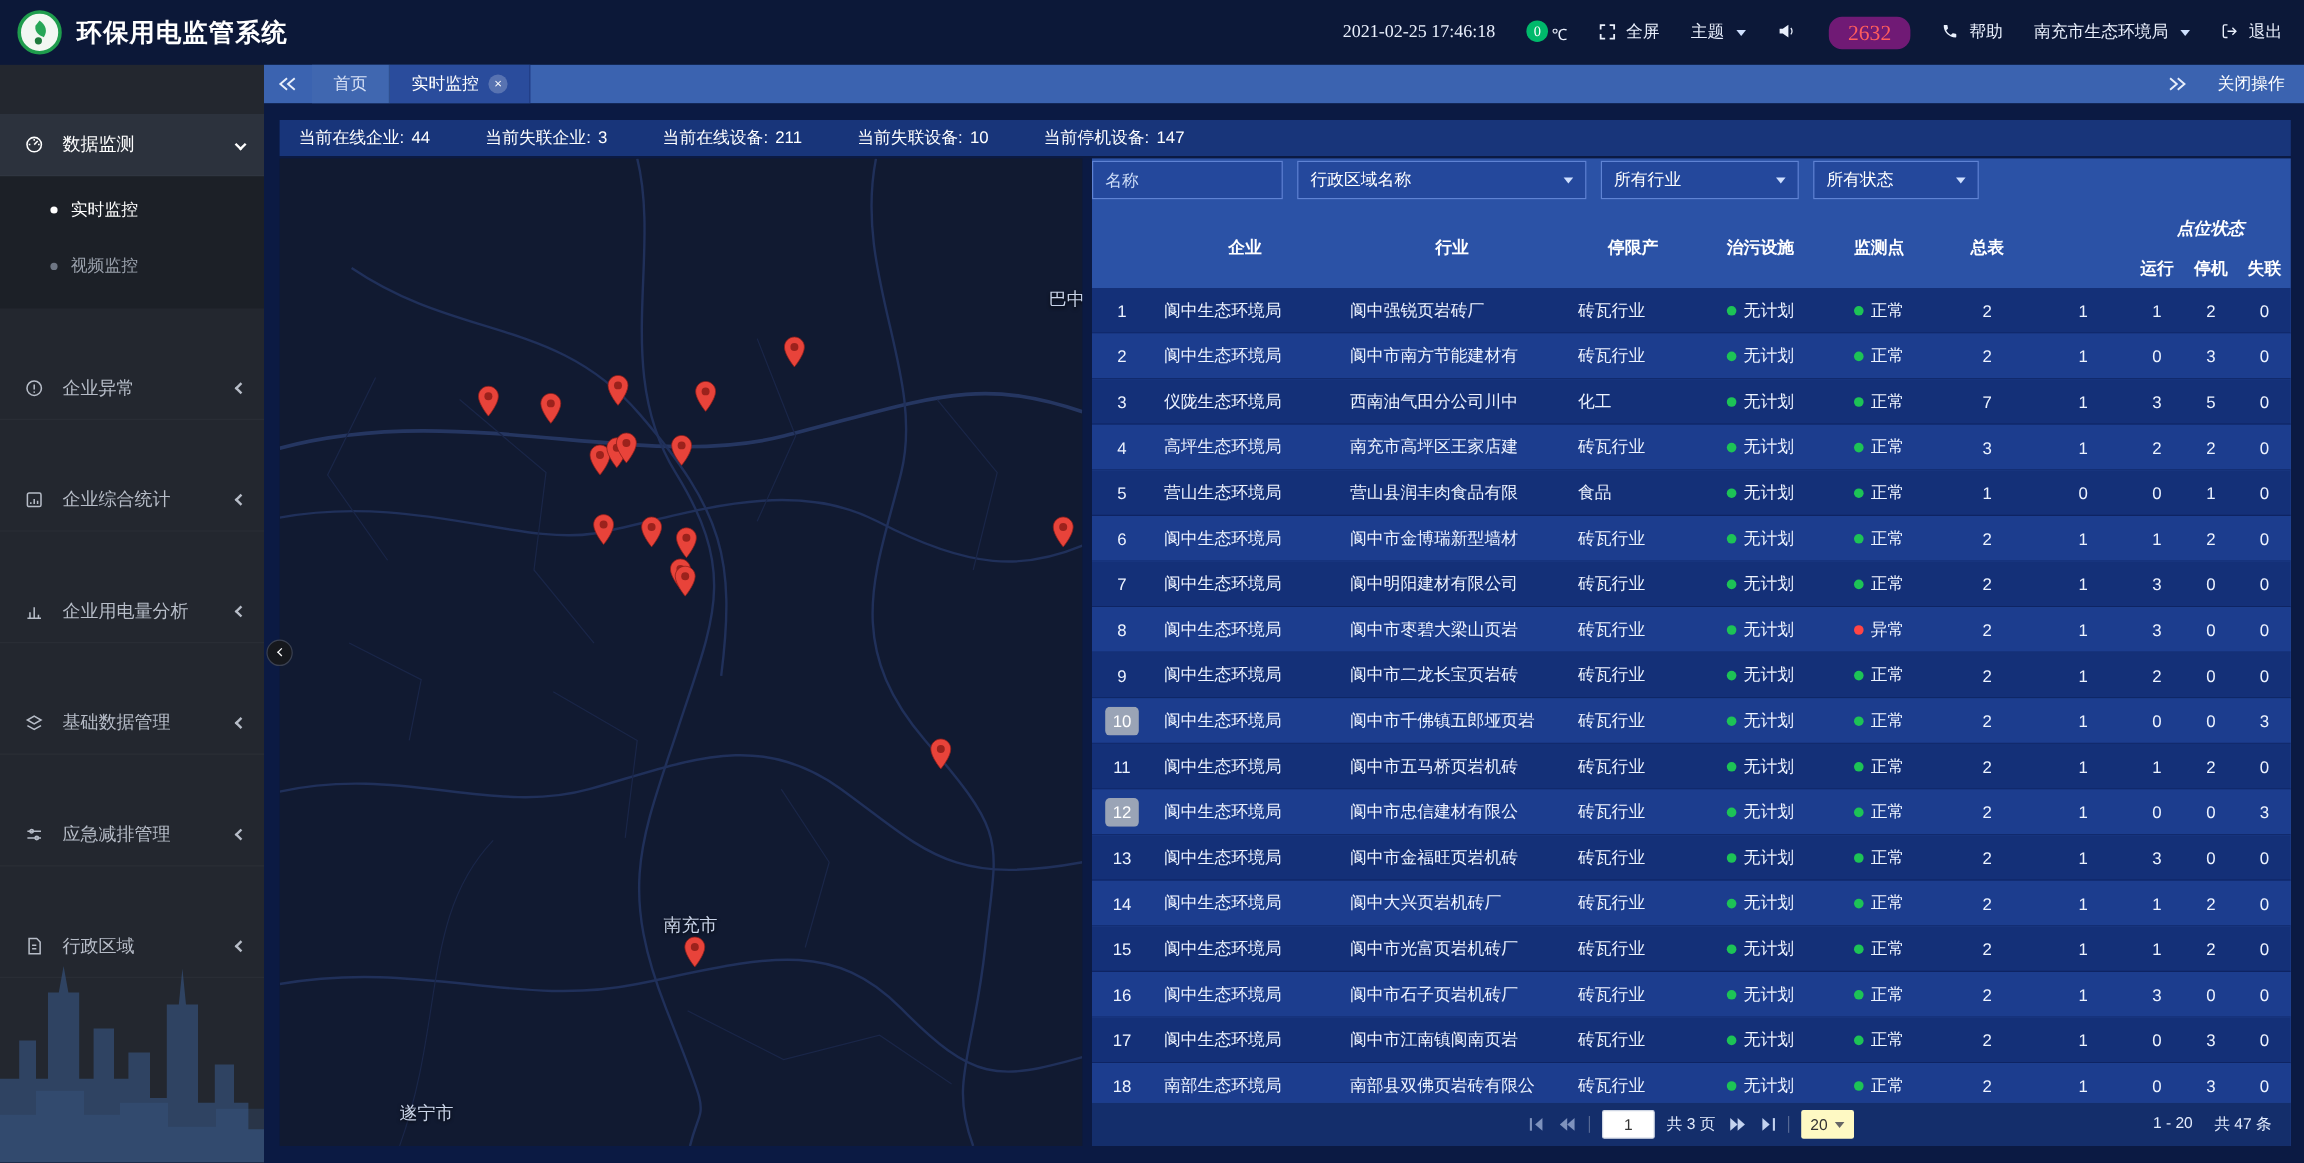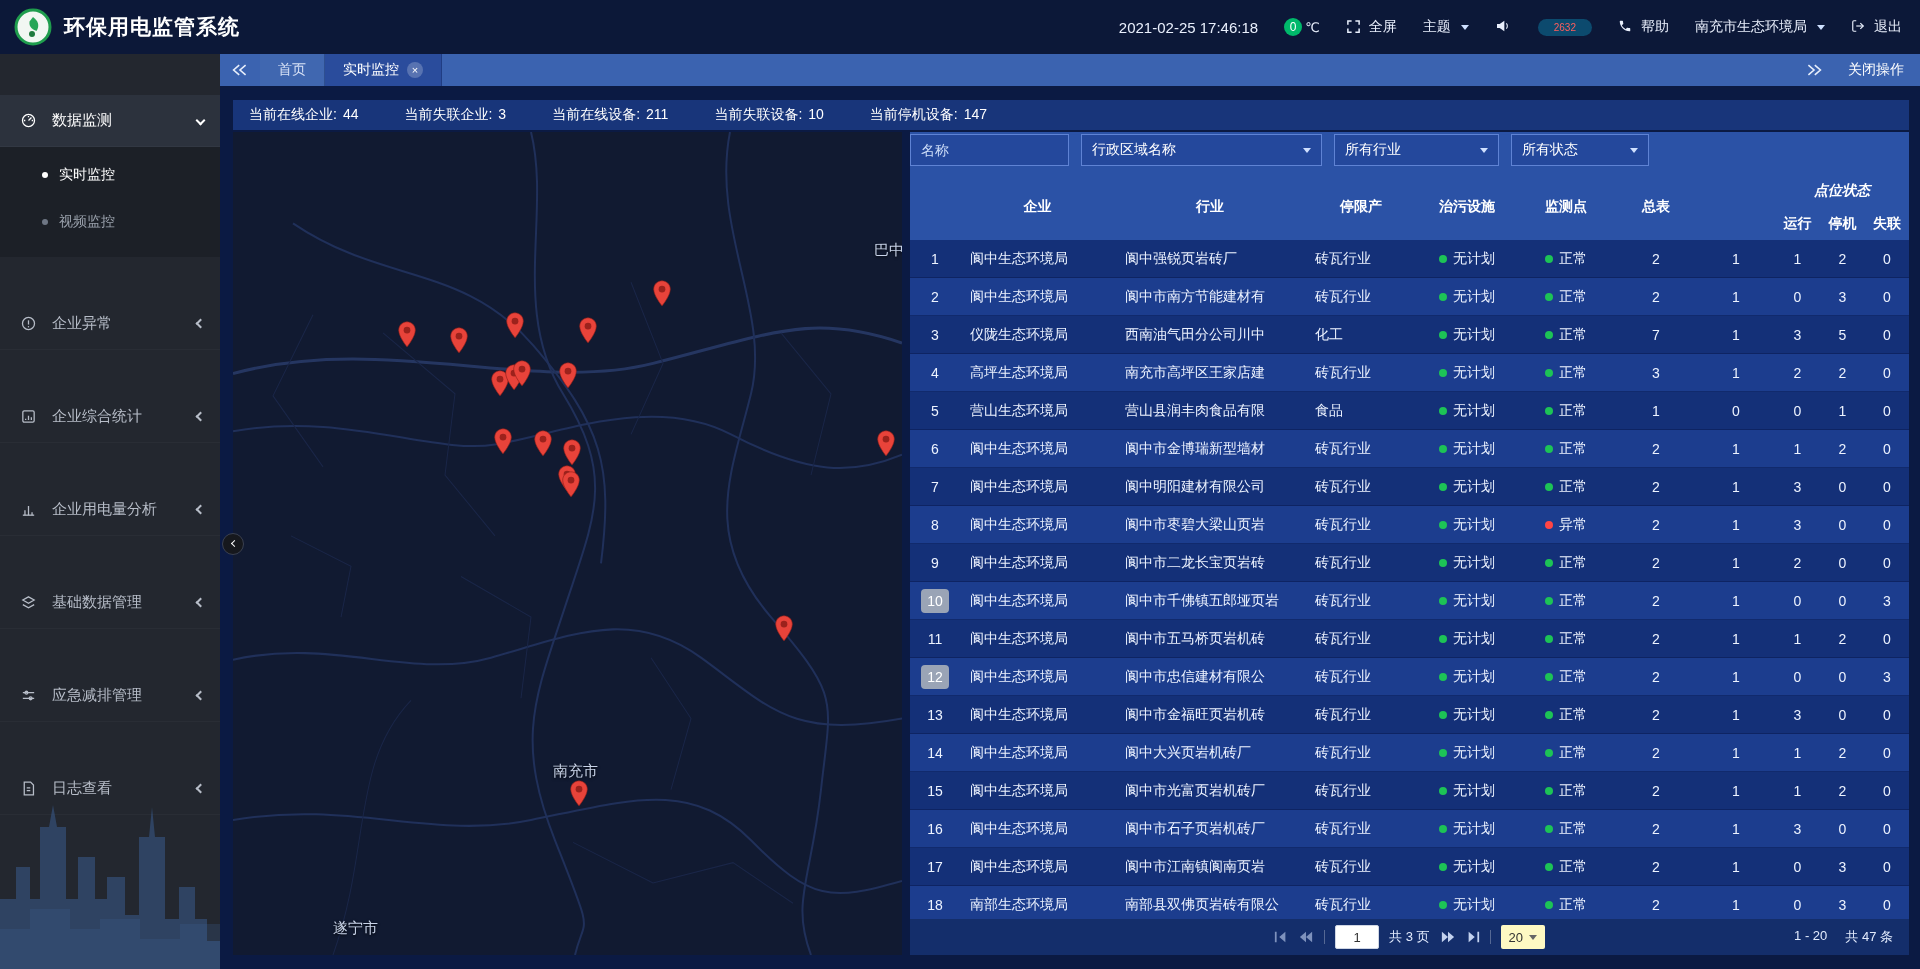--- a/index.html
+++ b/index.html
@@ -4,32 +4,32 @@
 <style>
   * { margin:0; padding:0; box-sizing:border-box; }
   html,body { width:1920px; height:969px; overflow:hidden; background:#0b1a43;
               font-family:"Liberation Sans","DejaVu Sans",sans-serif; }
 
   
   .topbar { height:54px; background:#0c1838; display:flex; align-items:center;
             padding:0 18px 0 14px; color:#e9effc; }
   .logo { width:38px; height:38px; margin-right:12px; flex-shrink:0; }
   .app-title { font-size:21px; font-weight:bold; letter-spacing:1px; color:#fff; }
-  .topbar-right { margin-left:auto; display:flex; align-items:center; gap:26px; font-size:14px; }
+  .topbar-right { margin-left:auto; display:flex; align-items:center; gap:26px; font-size:14px;font-family:Liberation Serif, serif; }
   .datetime { font-size:15px; }
   .temp { display:flex; align-items:flex-start; gap:3px; }
   .temp-badge { width:18px; height:18px; border-radius:50%; background:#00b96b; color:#fff;
                 font-size:12px; display:flex; align-items:center; justify-content:center; }
   .temp-unit { font-size:13px; margin-top:2px; }
   .hbtn { display:flex; align-items:center; gap:6px; cursor:pointer; color:#e9effc; white-space:nowrap; }
   .caret { width:0; height:0; border-left:4px solid transparent; border-right:4px solid transparent;
            border-top:5px solid #cfe0ff; display:inline-block; margin-left:4px; }
   .caret.dark { border-top-color:#666; margin-left:0; }
-  .alert-pill { background:#0c4a6e; color:#ff5d5d; border-radius:11px; padding:3px 16px;
-                font-size:10px; cursor:pointer; }
+  .alert-pill { background:#701a75; color:#ff5d5d; border-radius:11px; padding:3px 16px;
+                font-size:18px; cursor:pointer; }
 
   
   .layout { display:flex; height:915px; }
 
   
   .sidebar { width:220px; background:#23272f; position:relative; overflow:hidden; flex-shrink:0; }
   .menu-item { height:52px; display:flex; align-items:center; gap:15px; padding:0 16px 0 20px;
                color:#b7bdc8; font-size:15px; cursor:pointer; border-bottom:1px solid rgba(255,255,255,.03);margin-top:41px; }
   .menu-item.expanded { background:#2c323d; color:#fff; }
   .menu-item .mlabel { flex:1; white-space:nowrap; }
@@ -270,21 +270,21 @@
         <span class="mlabel">应急减排管理</span>
         <span class="chev left"></span>
       </div>
       <div class="menu-item">
         <span class="micon">
           <svg viewBox="0 0 24 24" fill="none" stroke="currentColor" stroke-width="1.8">
               <path d="M6 3h9l4 4v14H6z"></path>
               <path d="M9.5 11h5M9.5 15h5"></path>
             </svg>
         </span>
-        <span class="mlabel">日志查看</span>
+        <span class="mlabel">行政区域</span>
         <span class="chev left"></span>
       </div>
     </nav>
     <svg class="skyline" width="220" height="220" viewBox="0 0 220 220">
       <path fill="#3c5f95" opacity="0.5" d="M0 220 V150 h16 V118 h14 v32 h10 V78 h9 l4 -22 4 22 h9 v72 h12 V108 h17 v42 h12 V128 h18 v38 h14 V88 h10 l3 -30 3 30 h10 v82 h14 V138 h16 v32 h12 v22 h16 v28 Z"></path>
       <path fill="#3c5f95" opacity="0.25" d="M0 220 V180 h30 V160 h40 v20 h30 V170 h40 v20 h40 V175 h40 v45 Z"></path>
     </svg>
   </aside>
 
   <main class="main">

